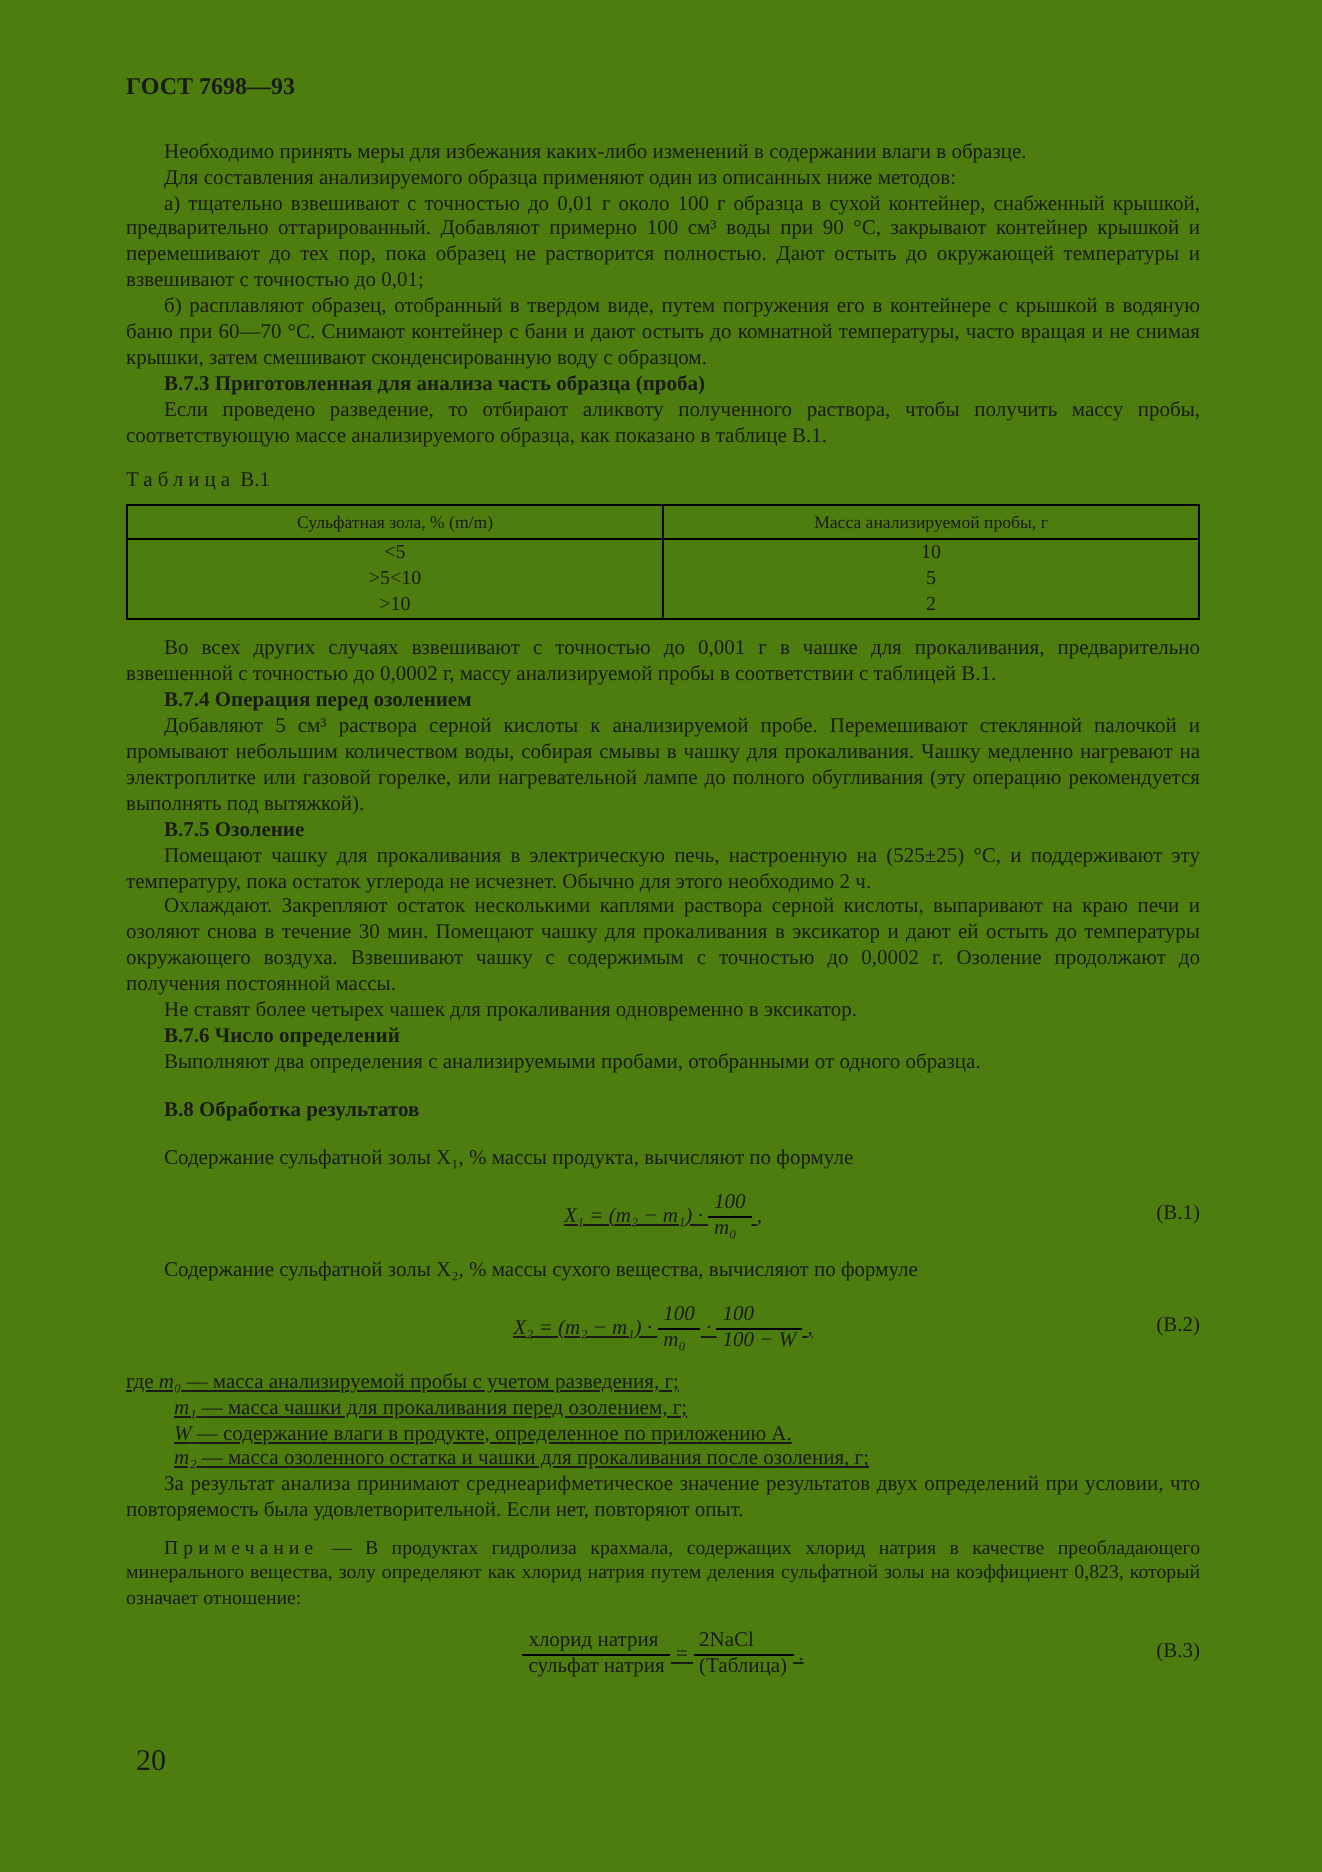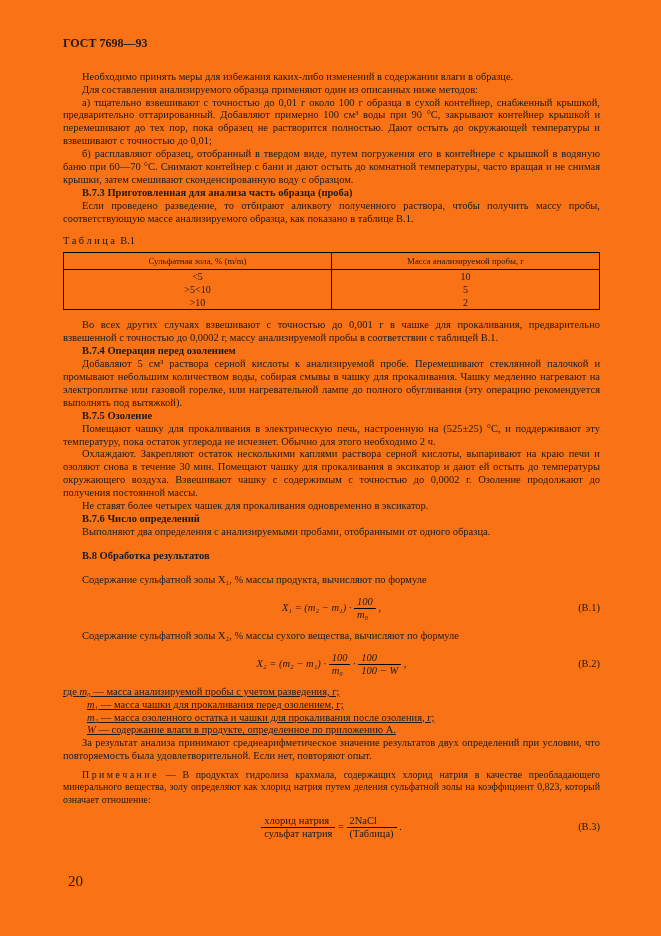--- a/index.html
+++ b/index.html
@@ -1,32 +1,32 @@
 <!DOCTYPE html>
 <html><head>
 <meta charset="utf-8">
 <style>
   * { box-sizing: border-box; }
   html, body { margin: 0; padding: 0; background: #ffffff; }
   .page {
-    width: 661px; height: 936px; background: #f97316; position: relative;
+    width: 661px; height: 936px; background: #4d7c0f; position: relative;
     font-family: "Liberation Serif", "DejaVu Serif", serif;
     font-size: 10.5px; line-height: 1.23; color: #1a1a1a;
     padding: 36px 61px 0 63px; overflow: hidden;
   }
   .doc-header { font-weight: bold; font-size: 12px; margin-bottom: 20px; }
   p { margin: 0; text-align: justify; text-indent: 19px; }
   .bold { font-weight: bold; }
   .h-b8 { margin: 11px 0 11px; }
   .table-label { margin: 9px 0 4px; text-indent: 0; }
   .spaced { letter-spacing: 2.5px; }
   table.tbl { width: 100%; border-collapse: collapse; border: 1px solid #000; margin-bottom: 9px; }
   table.tbl th { border: 1px solid #000; font-weight: normal; font-size: 8.8px; padding: 3px 4px; text-align: center; }
   table.tbl td { border-left: 1px solid #000; border-right: 1px solid #000; font-size: 10px; line-height: 13px; padding: 0 4px; text-align: center; }
-  .formula-row { position: relative; text-align: center; margin: 9px 0; text-indent: 0; }
+  .formula-row { position: relative; text-align: center; margin: 9px 0; text-indent: 0; text-decoration: underline; }
   .formula-row.math { font-style: italic; }
   .eqnum { position: absolute; right: 0; top: 50%; transform: translateY(-50%); font-style: normal; }
   .frac { display: inline-block; vertical-align: middle; text-align: left; line-height: 1.15; }
   .frac .num { display: block; border-bottom: 1px solid #000; padding: 0 3px; }
   .frac .den { display: block; padding: 0 3px; }
   .defs { margin-top: 3px; }
   .def-line { text-indent: 0; text-align: left; padding-left: 24px; text-decoration: underline; }
   .def-line.first { padding-left: 0; }
   .def-term { font-style: italic; }
   .note { font-size: 9.9px; margin-top: 6px; }
@@ -123,26 +123,26 @@
     <p class="def-line first">
       <span>где</span>
       <span class="def-term">m₀</span>
       <span>— масса анализируемой пробы с учетом разведения, г;</span>
     </p>
     <p class="def-line">
       <span class="def-term">m₁</span>
       <span>— масса чашки для прокаливания перед озолением, г;</span>
     </p>
     <p class="def-line">
+      <span class="def-term">W</span>
+      <span>— содержание влаги в продукте, определенное по приложению А.</span>
+    </p>
+    <p class="def-line">
       <span class="def-term">m₂</span>
       <span>— масса озоленного остатка и чашки для прокаливания после озоления, г;</span>
-    </p>
-    <p class="def-line">
-      <span class="def-term">W</span>
-      <span>— содержание влаги в продукте, определенное по приложению А.</span>
     </p>
   </div>
 
   <p>За результат анализа принимают среднеарифметическое значение результатов двух определений при условии, что повторяемость была удовлетворительной. Если нет, повторяют опыт.</p>
 
   <p class="note">
     <span class="spaced">Примечание</span>
     <span>— В продуктах гидролиза крахмала, содержащих хлорид натрия в качестве преобладающего минерального вещества, золу определяют как хлорид натрия путем деления сульфатной золы на коэффициент 0,823, который означает отношение:</span>
   </p>
 

